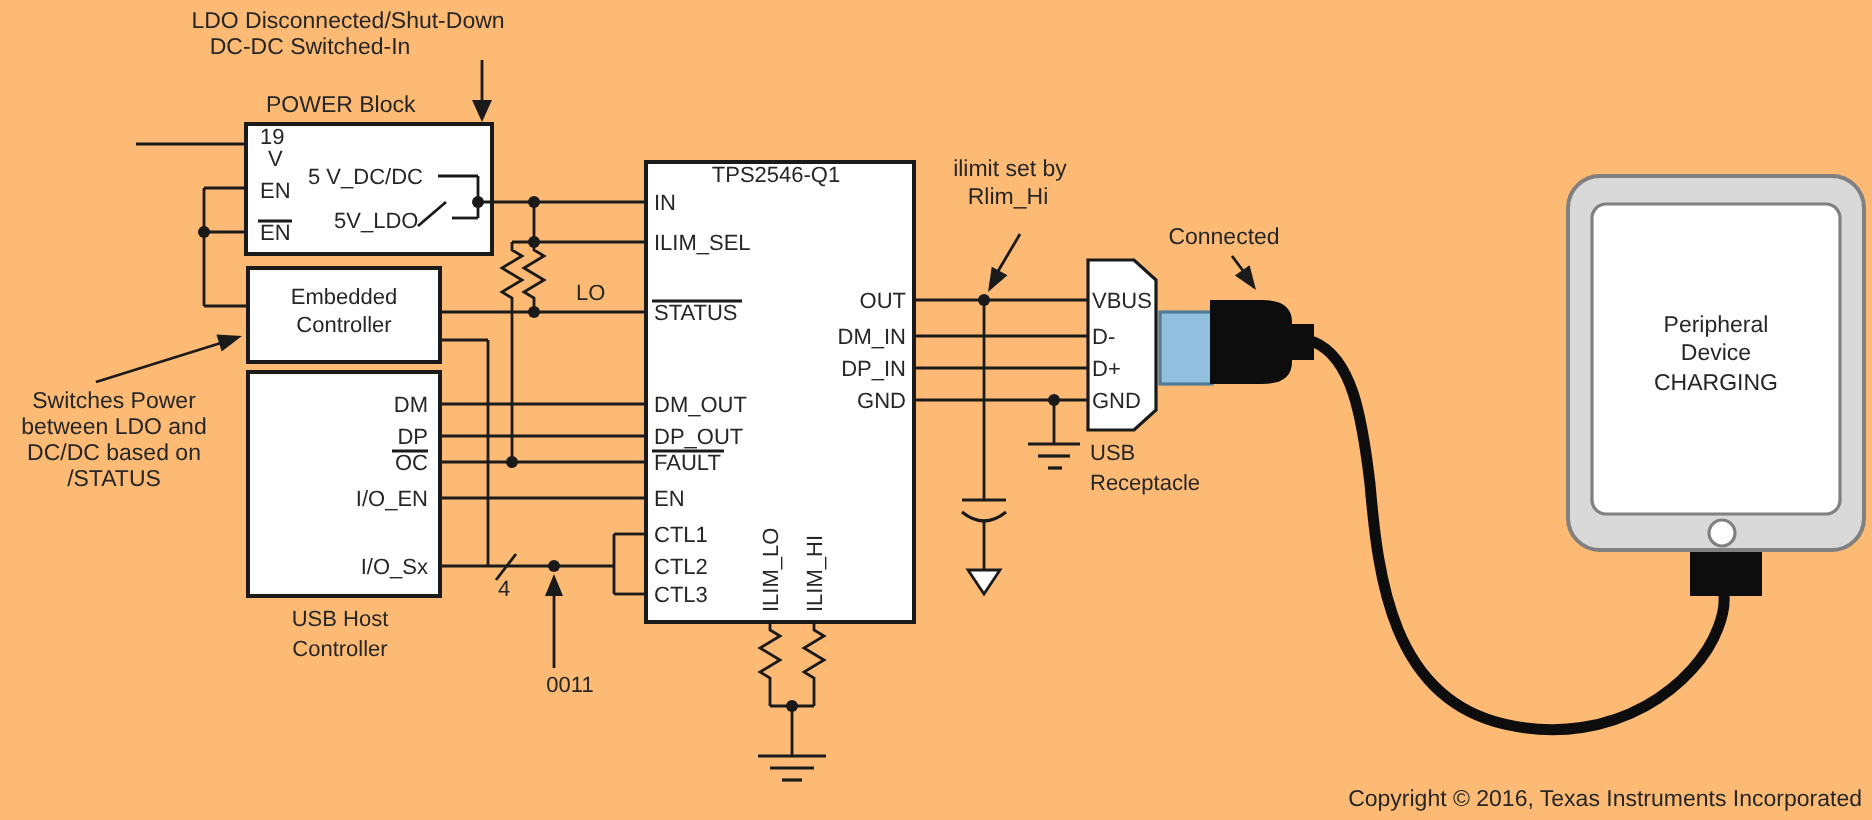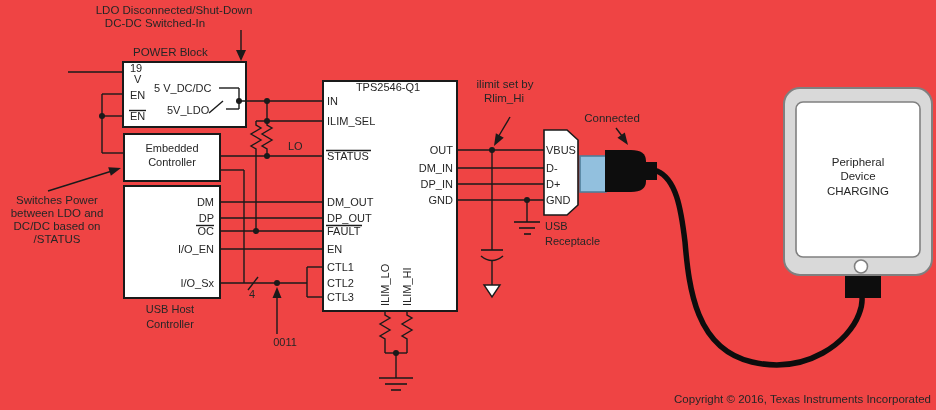--- a/index.html
+++ b/index.html
@@ -1,16 +1,16 @@
 <!DOCTYPE html>
 <html><head>
 <meta charset="utf-8">
 <style>
   html,body{margin:0;padding:0;background:#fff;}
-  #stage{position:relative;width:936px;height:410px;background:#ef4444;overflow:hidden;}
+  #stage{position:relative;width:936px;height:410px;background:#fdba74;overflow:hidden;}
   svg{display:block;}
   svg text{font-family:"Liberation Sans","DejaVu Sans",sans-serif;font-size:11px;fill:#262626;}
   .tc{text-anchor:middle;}
   .te{text-anchor:end;}
   .f12{font-size:11.5px;}
   .w{stroke:#1a1a1a;stroke-width:1.4;fill:none;}
   .w2{stroke:#1a1a1a;stroke-width:1.6;fill:none;}
   .box{fill:#ffffff;stroke:#1a1a1a;stroke-width:2;}
   .shape{fill:#ffffff;stroke:#1a1a1a;stroke-width:1.6;}
   .dot{fill:#1a1a1a;stroke:none;}

